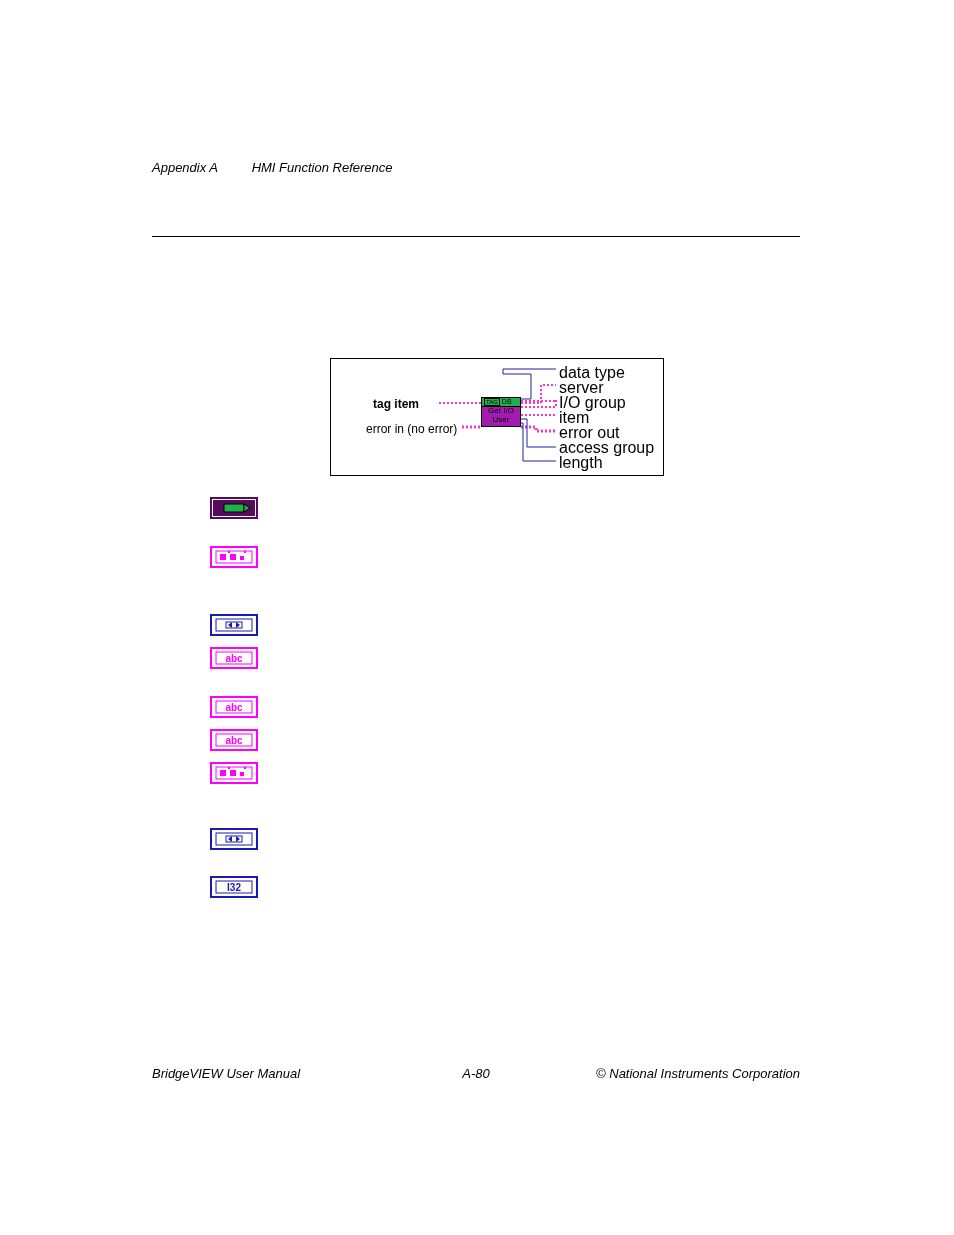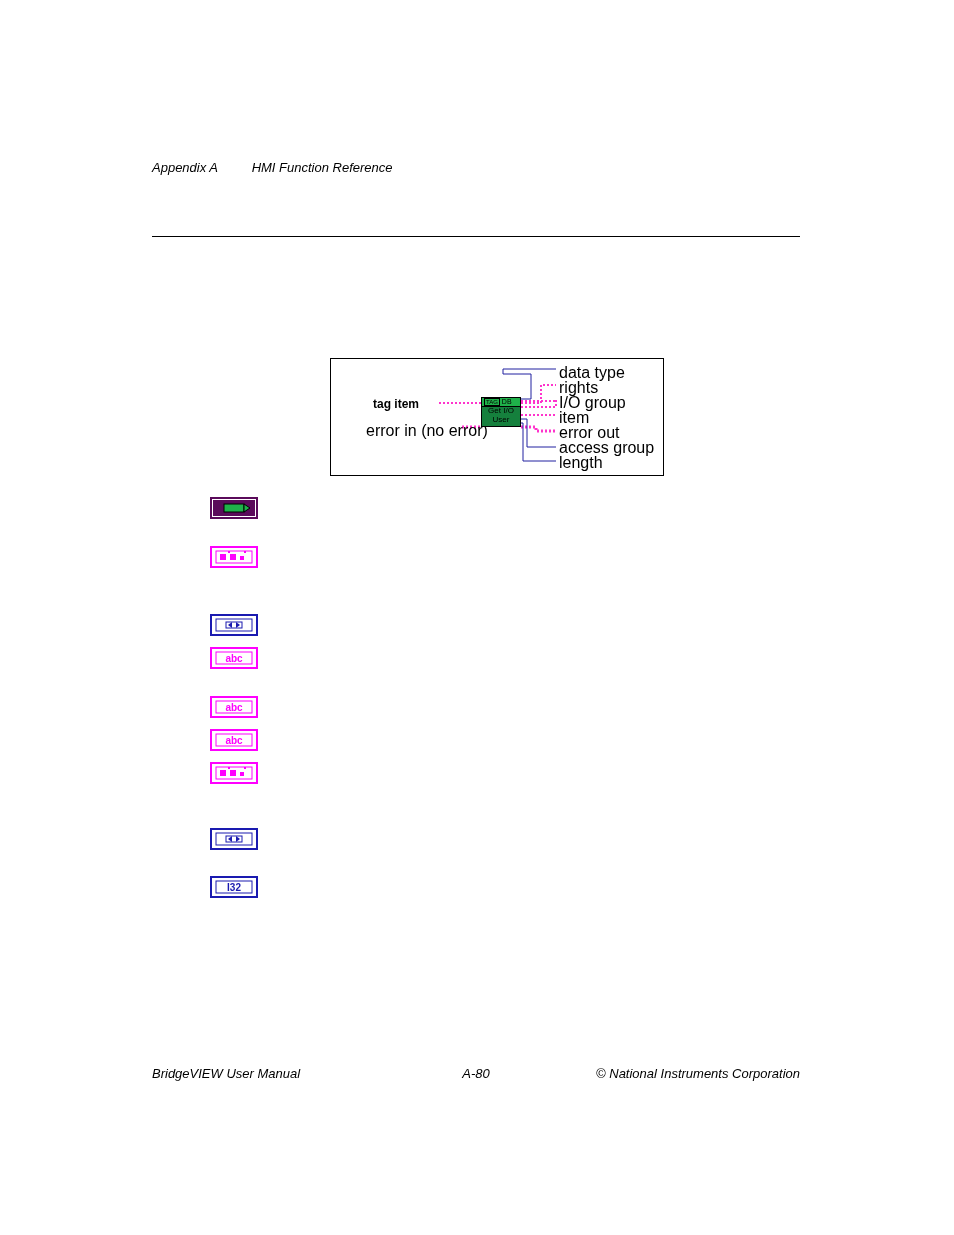--- a/index.html
+++ b/index.html
@@ -46,39 +46,39 @@
     font-family: Arial, sans-serif;
     font-size: 12px;
   }
   .diagram .center-icon {
     position: absolute;
     left: 150px;
     top: 38px;
     width: 40px;
     height: 30px;
     border: 1px solid #000;
-    background: #15803d;
+    background: #a21caf;
     font-size: 8px;
     text-align: center;
     line-height: 1.1;
   }
   .diagram .center-icon .top-strip {
     background: #1fb14a;
     height: 9px;
     border-bottom: 1px solid #000;
     font-size: 7px;
     color: #000;
     text-align: left;
     padding-left: 2px;
   }
   .diagram .center-icon .top-strip::after {
     display: inline;
   }
   .diagram .tag-name-lbl { font-weight: bold; font-size: 12px; position: absolute; left: 42px; top: 38px; }
-  .diagram .error-in-lbl { font-size: 16px; position: absolute; left: 35px; top: 63px; }
+  .diagram .error-in-lbl { font-size: 12px; position: absolute; left: 35px; top: 63px; }
   .diagram .right-labels {
     position: absolute;
     left: 228px;
     top: 6px;
     font-size: 16px;
     line-height: 15px;
   }
   .diagram .right-labels div { white-space: nowrap; }
   .wire-pink-dash { stroke: #ff33cc; stroke-width: 2; stroke-dasharray: 2 2; fill: none; }
   .wire-pink-thick { stroke: #ff33cc; stroke-width: 3; stroke-dasharray: 2 2; fill: none; }
@@ -139,21 +139,21 @@
     </svg>
     <div class="tag-name-lbl">tag item</div>
     <div class="error-in-lbl">error in (no error)</div>
     <div class="center-icon">
       <div class="top-strip"><span style="background:#1fb14a;border:1px solid #000;font-size:6px;padding:0 1px;">TAG</span> DB</div>
       <div>Get I/O</div>
       <div>User</div>
     </div>
     <div class="right-labels">
       <div>data type</div>
-      <div>rights</div>
+      <div>server</div>
       <div>I/O  group</div>
       <div>item</div>
       <div>error out</div>
       <div>access group</div>
       <div>length</div>
     </div>
   </div>
 
   <div id="param-icons">
       <div class="param-icon" style="top: 489px;"><svg width="48" height="22">

